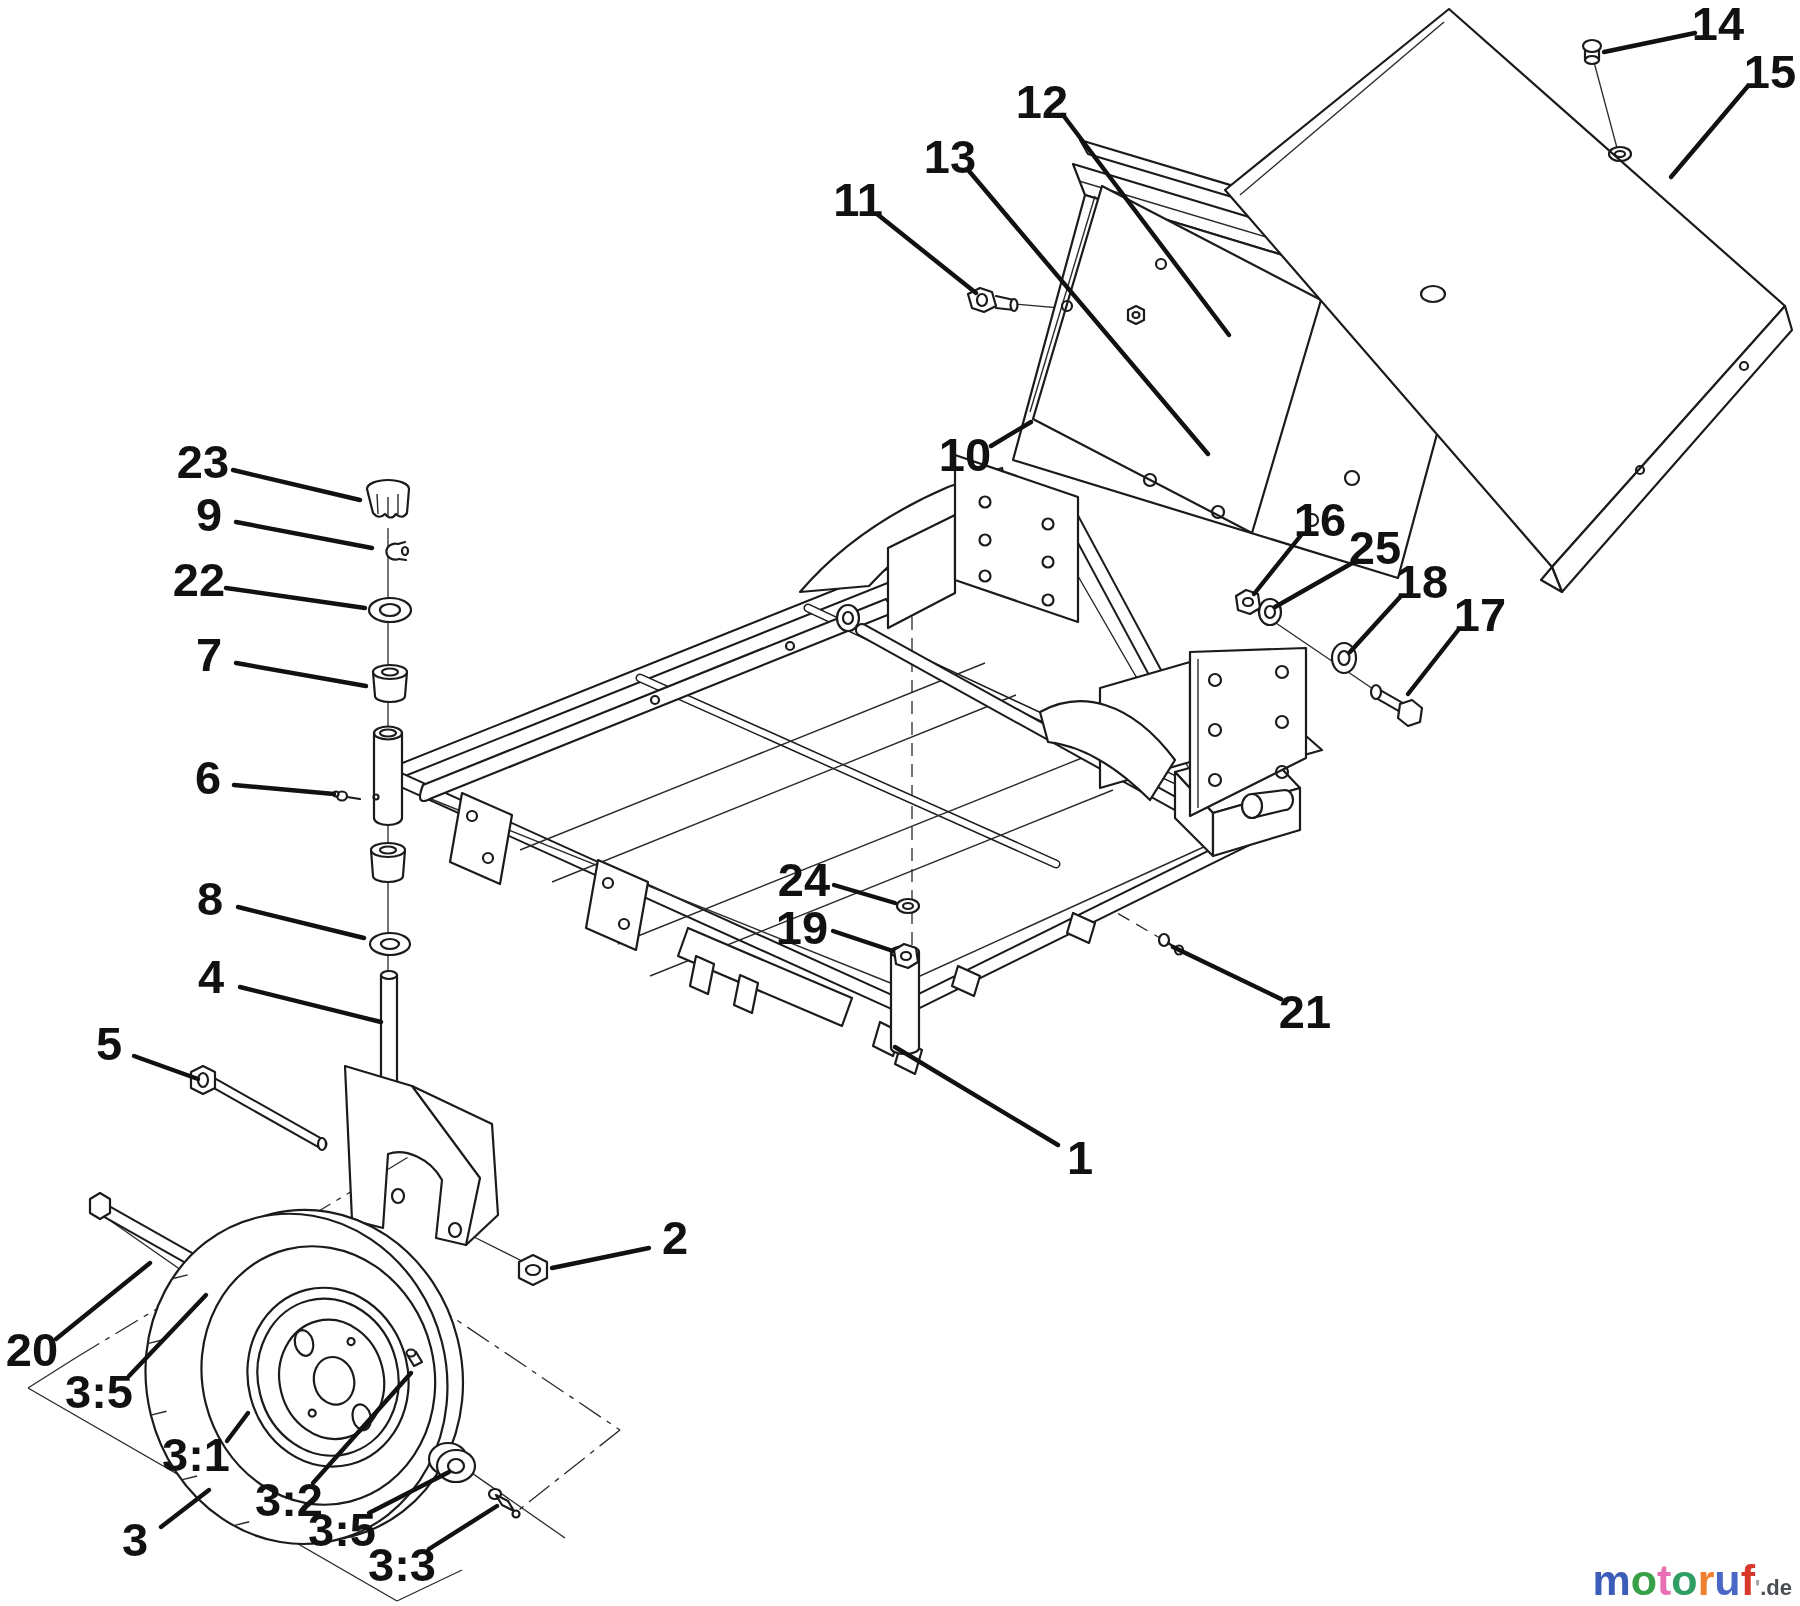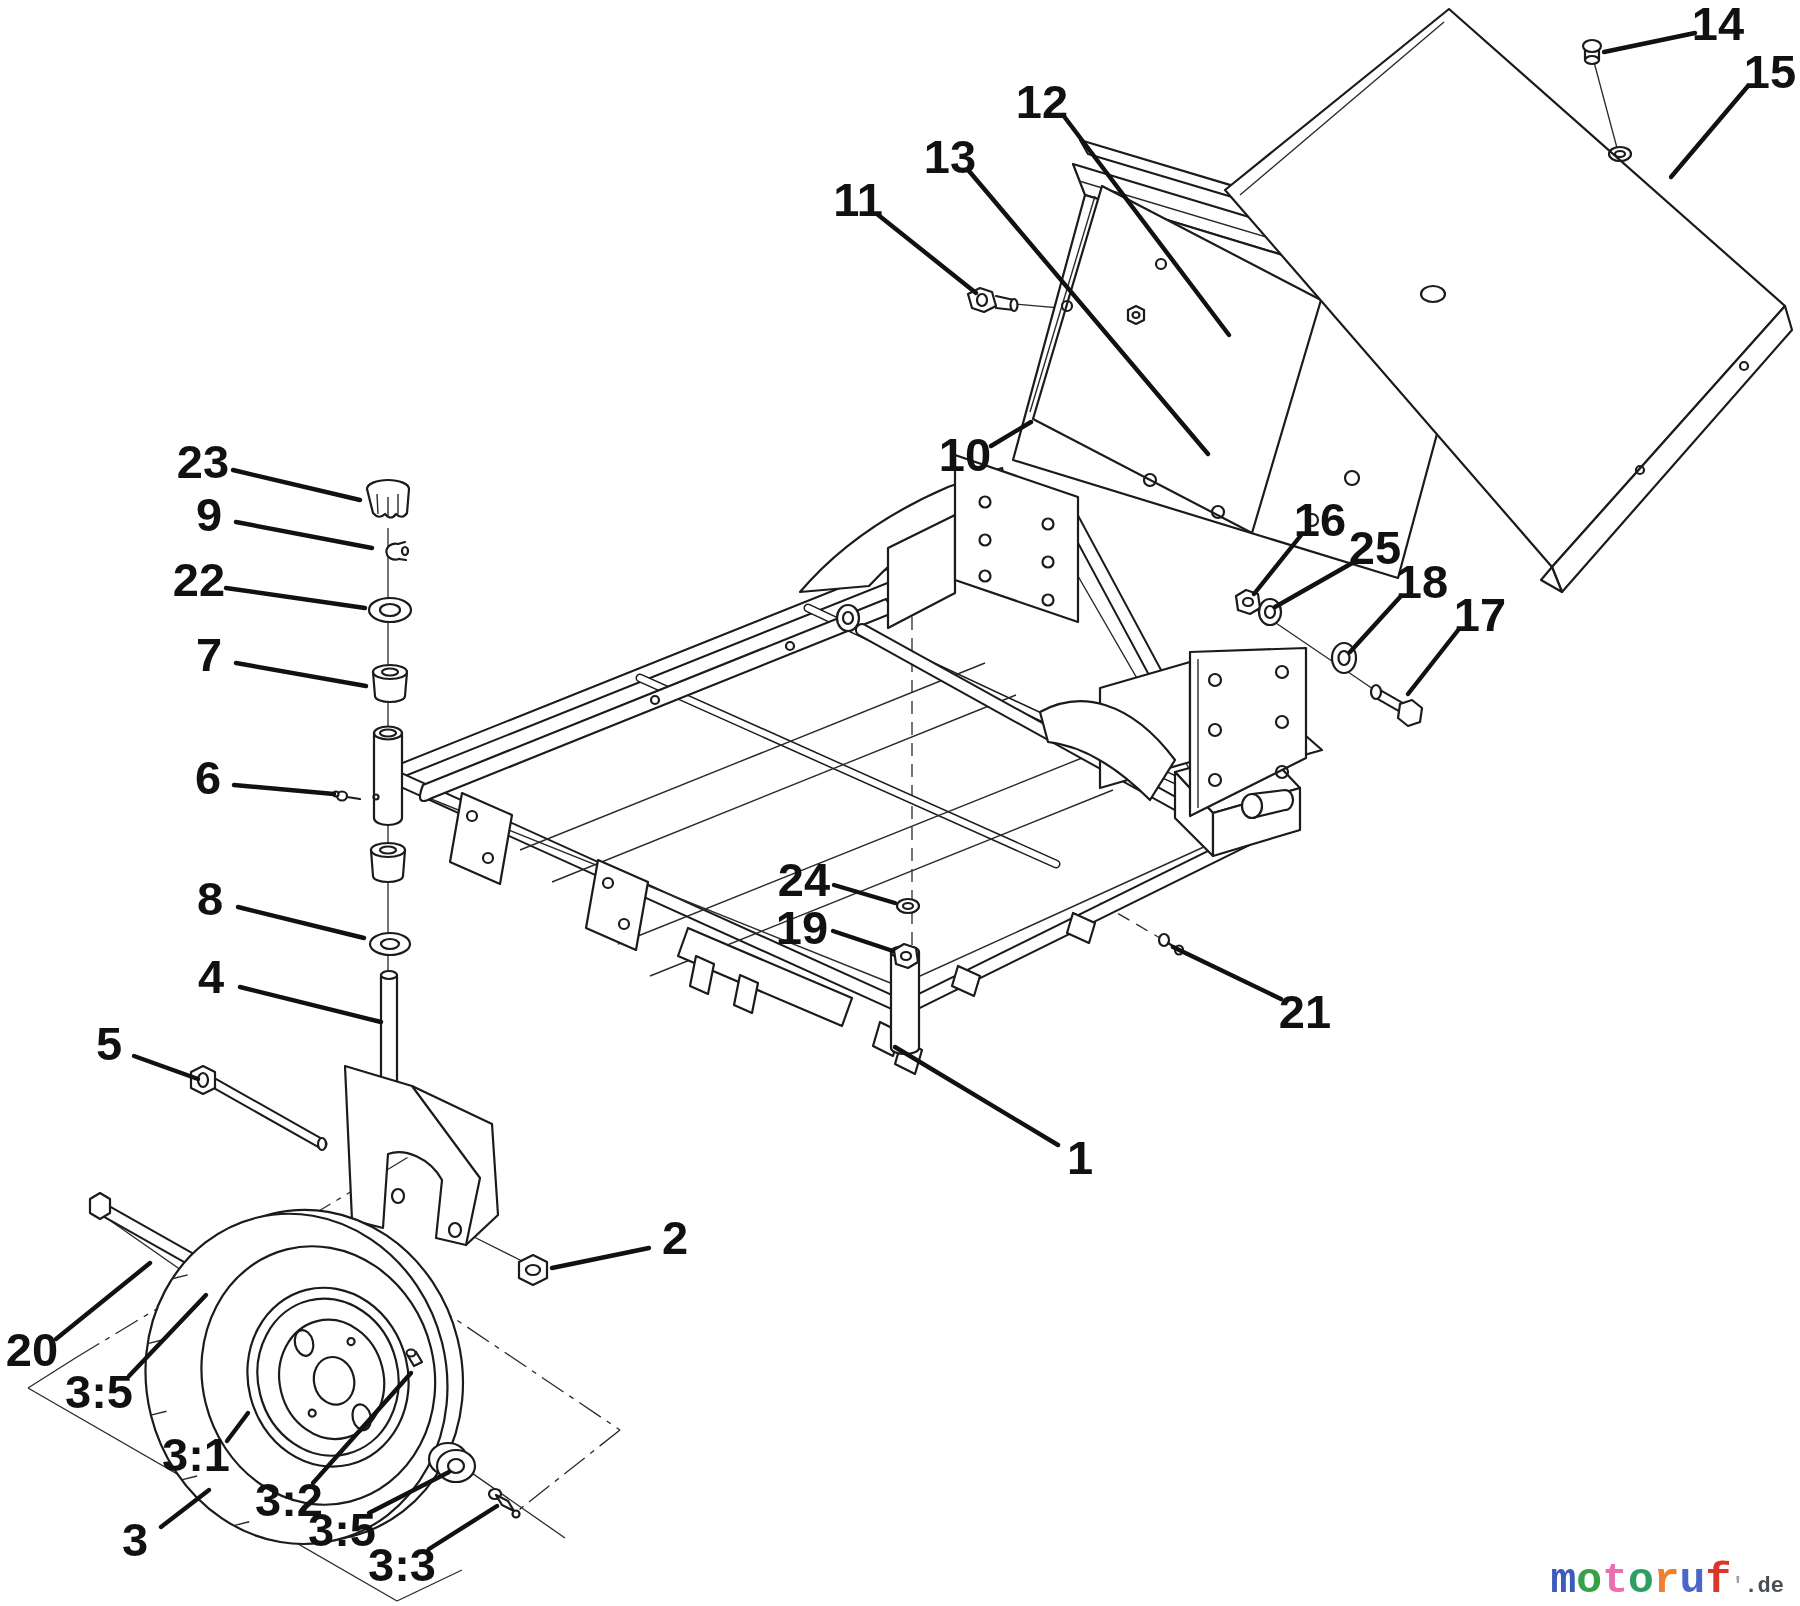--- a/index.html
+++ b/index.html
@@ -19,21 +19,21 @@
   .bw{stroke:#ffffff;stroke-width:6;stroke-linecap:round;}
   .db{stroke:#1b1b1b;stroke-width:14;stroke-linecap:round;}
   .dw{stroke:#ffffff;stroke-width:10;stroke-linecap:round;}
   .sb{stroke:#1b1b1b;stroke-width:11;stroke-linecap:round;}
   .sw{stroke:#ffffff;stroke-width:7;stroke-linecap:round;}
   
   .leader{stroke:#111;stroke-width:4.4;stroke-linecap:round;}
   .callout{font-family:"Liberation Sans","DejaVu Sans",sans-serif;font-size:47px;font-weight:bold;
            fill:#111;text-anchor:middle;}
   
-  #watermark{position:absolute;right:16px;bottom:4px;font-family:Liberation Mono, monospace;
+  #watermark{position:absolute;right:8px;bottom:4px;font-family:Liberation Sans, sans-serif;
              font-weight:bold;font-size:43px;line-height:1;white-space:nowrap;}
   #watermark .sm{font-size:22px;}
 </style>
 </head>
 <body>
 
 <div id="stage">
 <svg width="1800" height="1606" viewBox="0 0 1800 1606">
 
   <g>

